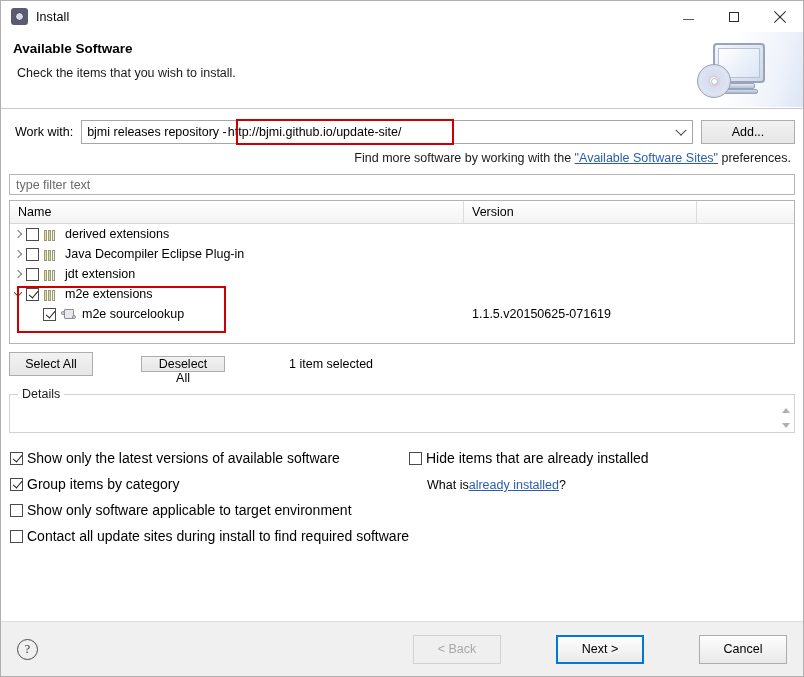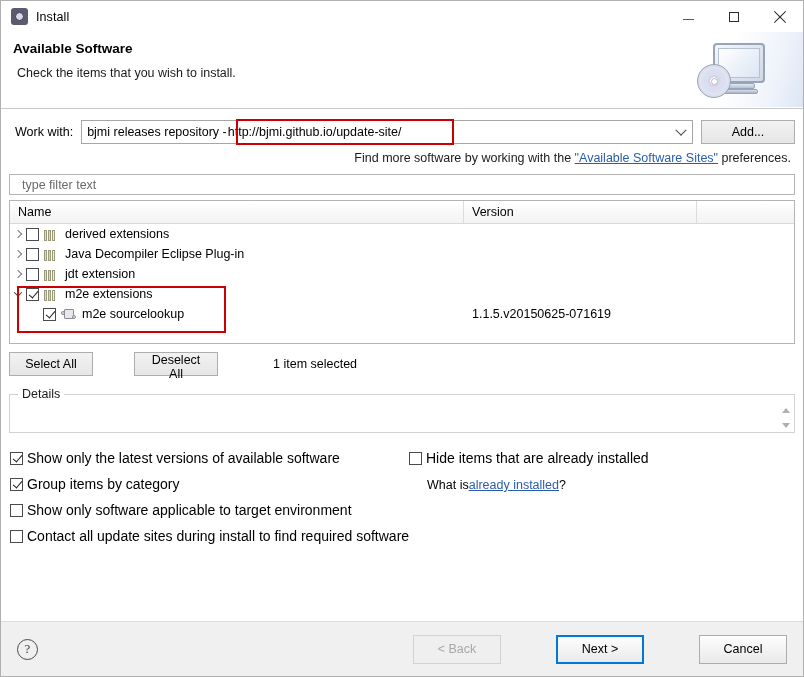--- a/index.html
+++ b/index.html
@@ -268,21 +268,21 @@
   }
 
   .filter-input {
     margin-top: 9px;
     height: 21px;
     border: 1px solid #b4b4b4;
     background: #ffffff;
     box-sizing: border-box;
     display: flex;
     align-items: center;
-    padding-left: 12px;
+    padding-left: 6px;
     color: #6a6a6a;
     font-size: 12.5px;
   }
 
   
   .tree {
     margin-top: 5px;
     height: 144px;
     border: 1px solid #b4b4b4;
     background: #ffffff;
@@ -412,23 +412,23 @@
   }
 
   
   .selrow {
     margin-top: 8px;
     display: flex;
     align-items: center;
     gap: 41px;
   }
   .btn-sel { width: 84px; height: 24px; }
-  .btn-desel { width: 84px; height: 24px; }
+  .btn-desel { width: 84px; height: 16px; margin-left: 7px; }
   .sel-count {
-    margin-left: 14px;
+    margin-left: 23px;
     font-size: 12.5px;
   }
 
   
   .details {
     margin-top: 11px;
     position: relative;
     height: 46px;
   }
   .details-frame {

